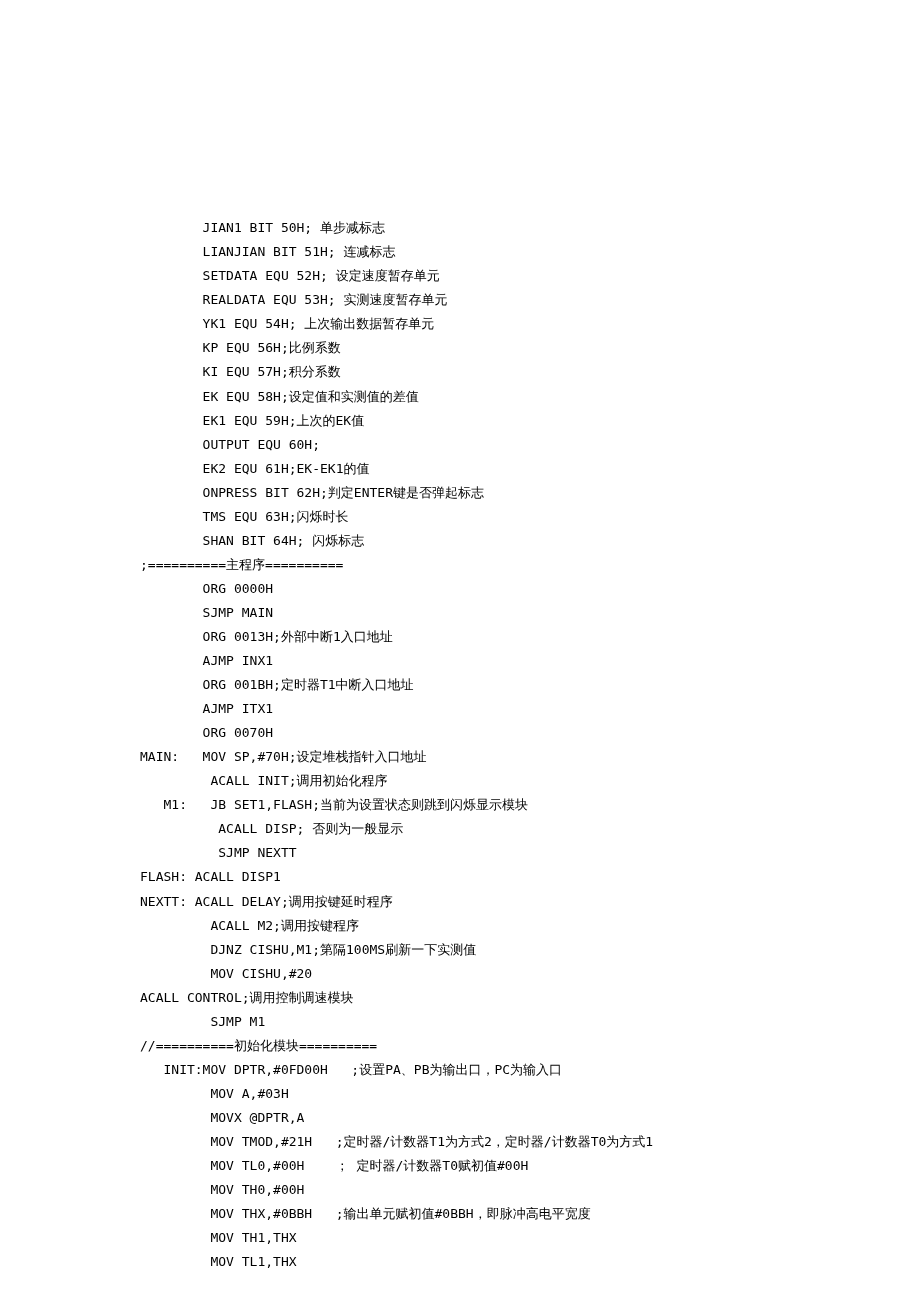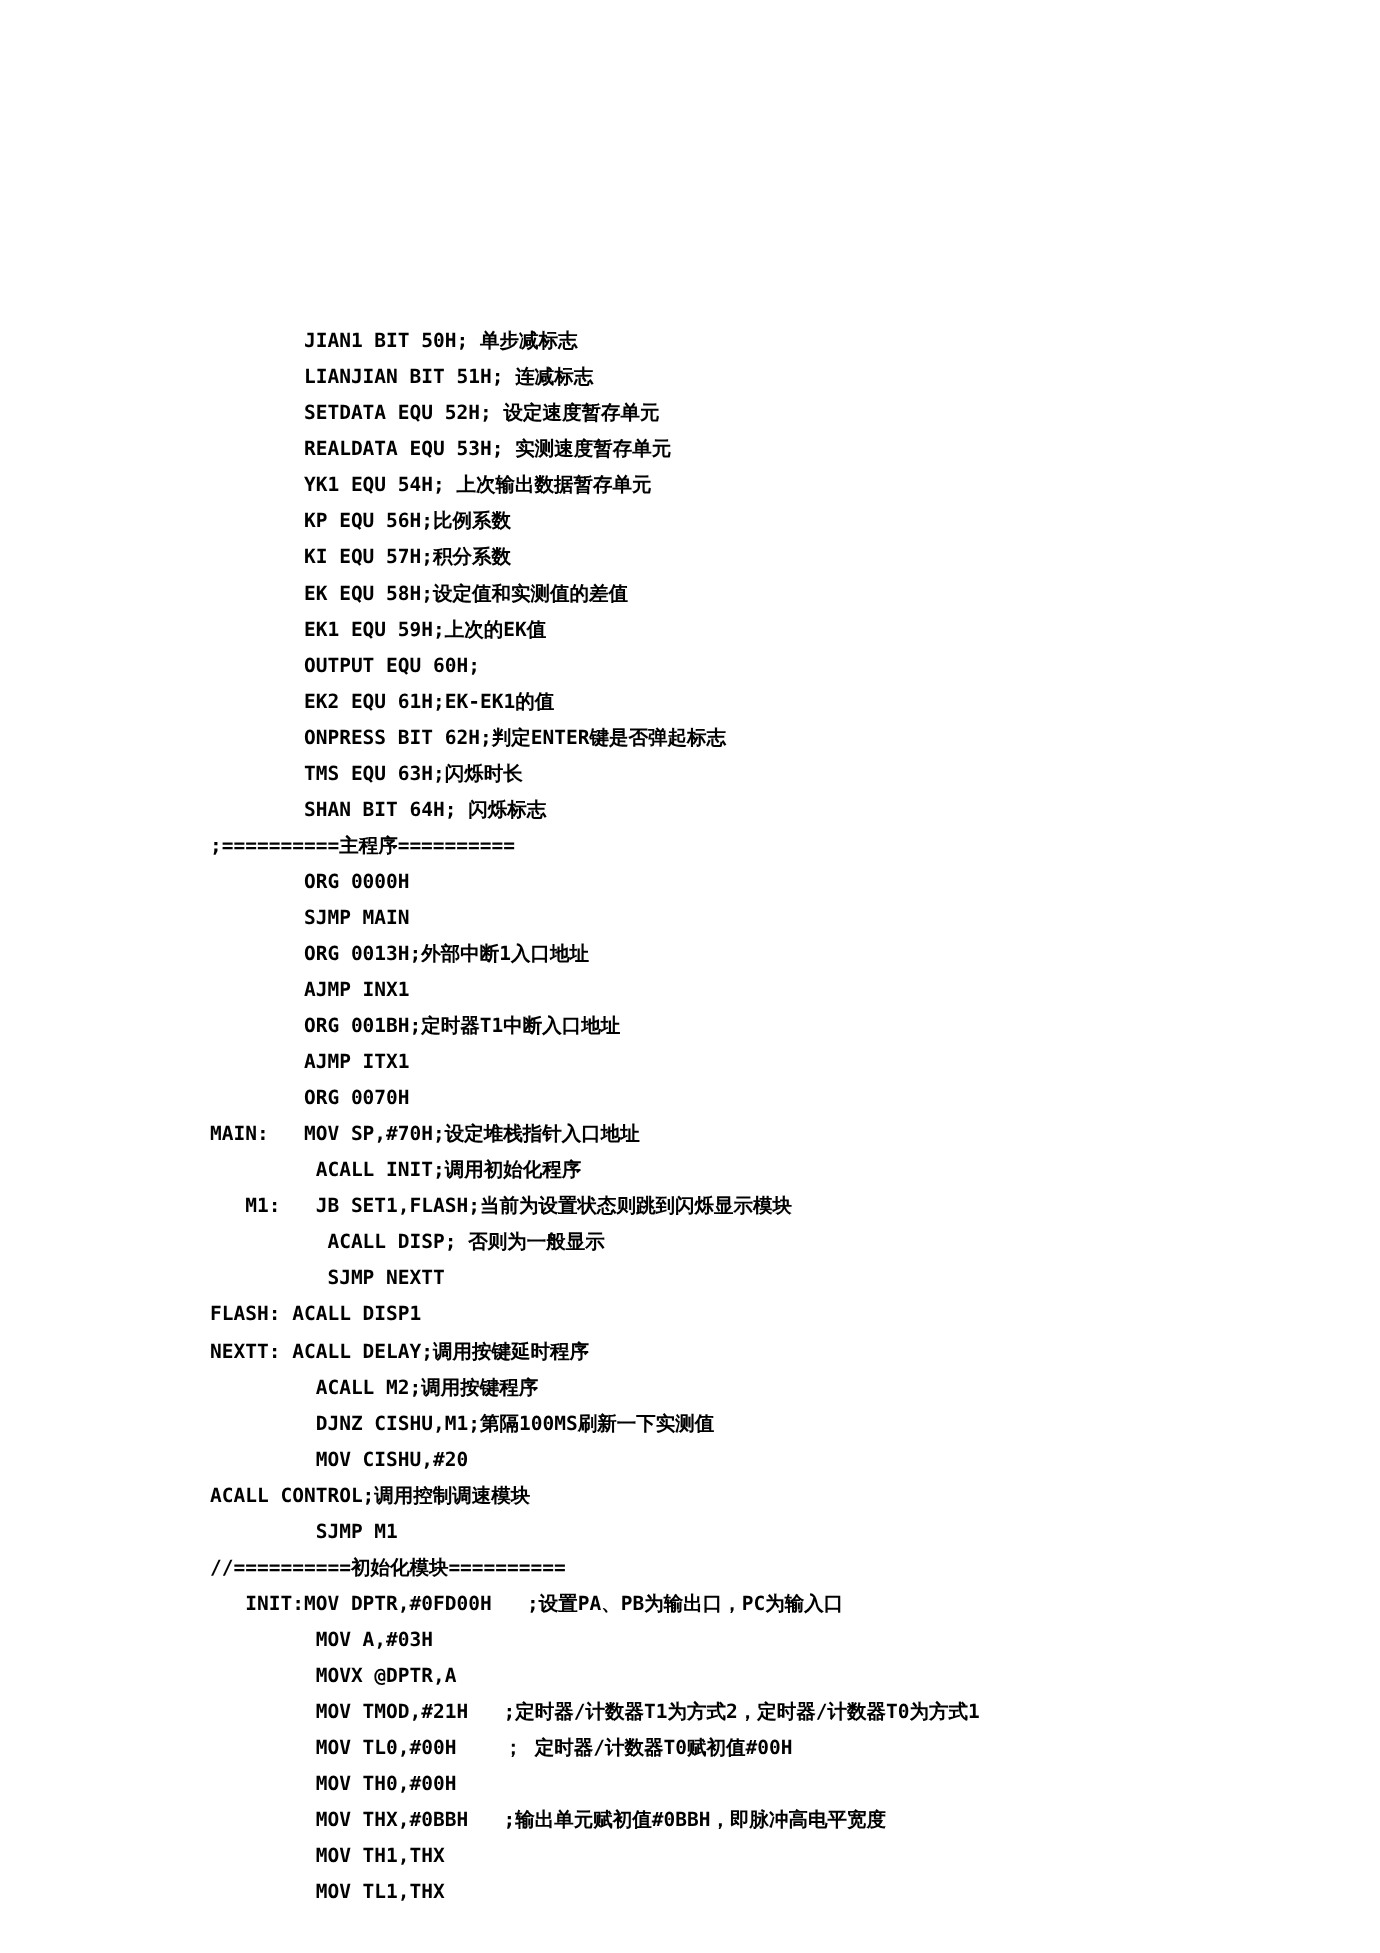--- a/index.html
+++ b/index.html
@@ -7,21 +7,20 @@
       padding: 120px 140px;
       font-family: "SimSun", "宋体", monospace;
       font-size: 13px;
       line-height: 1.85;
       color: #000;
       background: #fff;
       white-space: pre;
     }
     .line {
       white-space: pre;
-      font-weight: bold;
     }
   </style>
 </head>
 <body>
 
 
 
 <div id="code-container"><div class="line">        JIAN1 BIT 50H; 单步减标志</div><div class="line">        LIANJIAN BIT 51H; 连减标志</div><div class="line">        SETDATA EQU 52H; 设定速度暂存单元</div><div class="line">        REALDATA EQU 53H; 实测速度暂存单元</div><div class="line">        YK1 EQU 54H; 上次输出数据暂存单元</div><div class="line">        KP EQU 56H;比例系数</div><div class="line">        KI EQU 57H;积分系数</div><div class="line">        EK EQU 58H;设定值和实测值的差值</div><div class="line">        EK1 EQU 59H;上次的EK值</div><div class="line">        OUTPUT EQU 60H;</div><div class="line">        EK2 EQU 61H;EK-EK1的值</div><div class="line">        ONPRESS BIT 62H;判定ENTER键是否弹起标志</div><div class="line">        TMS EQU 63H;闪烁时长</div><div class="line">        SHAN BIT 64H; 闪烁标志</div><div class="line">;==========主程序==========</div><div class="line">        ORG 0000H</div><div class="line">        SJMP MAIN</div><div class="line">        ORG 0013H;外部中断1入口地址</div><div class="line">        AJMP INX1</div><div class="line">        ORG 001BH;定时器T1中断入口地址</div><div class="line">        AJMP ITX1</div><div class="line">        ORG 0070H</div><div class="line">MAIN:   MOV SP,#70H;设定堆栈指针入口地址</div><div class="line">         ACALL INIT;调用初始化程序</div><div class="line">   M1:   JB SET1,FLASH;当前为设置状态则跳到闪烁显示模块</div><div class="line">          ACALL DISP; 否则为一般显示</div><div class="line">          SJMP NEXTT</div><div class="line">FLASH: ACALL DISP1</div><div class="line">NEXTT: ACALL DELAY;调用按键延时程序</div><div class="line">         ACALL M2;调用按键程序</div><div class="line">         DJNZ CISHU,M1;第隔100MS刷新一下实测值</div><div class="line">         MOV CISHU,#20</div><div class="line">ACALL CONTROL;调用控制调速模块</div><div class="line">         SJMP M1</div><div class="line">//==========初始化模块==========</div><div class="line">   INIT:MOV DPTR,#0FD00H   ;设置PA、PB为输出口，PC为输入口</div><div class="line">         MOV A,#03H</div><div class="line">         MOVX @DPTR,A</div><div class="line">         MOV TMOD,#21H   ;定时器/计数器T1为方式2，定时器/计数器T0为方式1</div><div class="line">         MOV TL0,#00H    ； 定时器/计数器T0赋初值#00H</div><div class="line">         MOV TH0,#00H</div><div class="line">         MOV THX,#0BBH   ;输出单元赋初值#0BBH，即脉冲高电平宽度</div><div class="line">         MOV TH1,THX</div><div class="line">         MOV TL1,THX</div></div>
 
 

